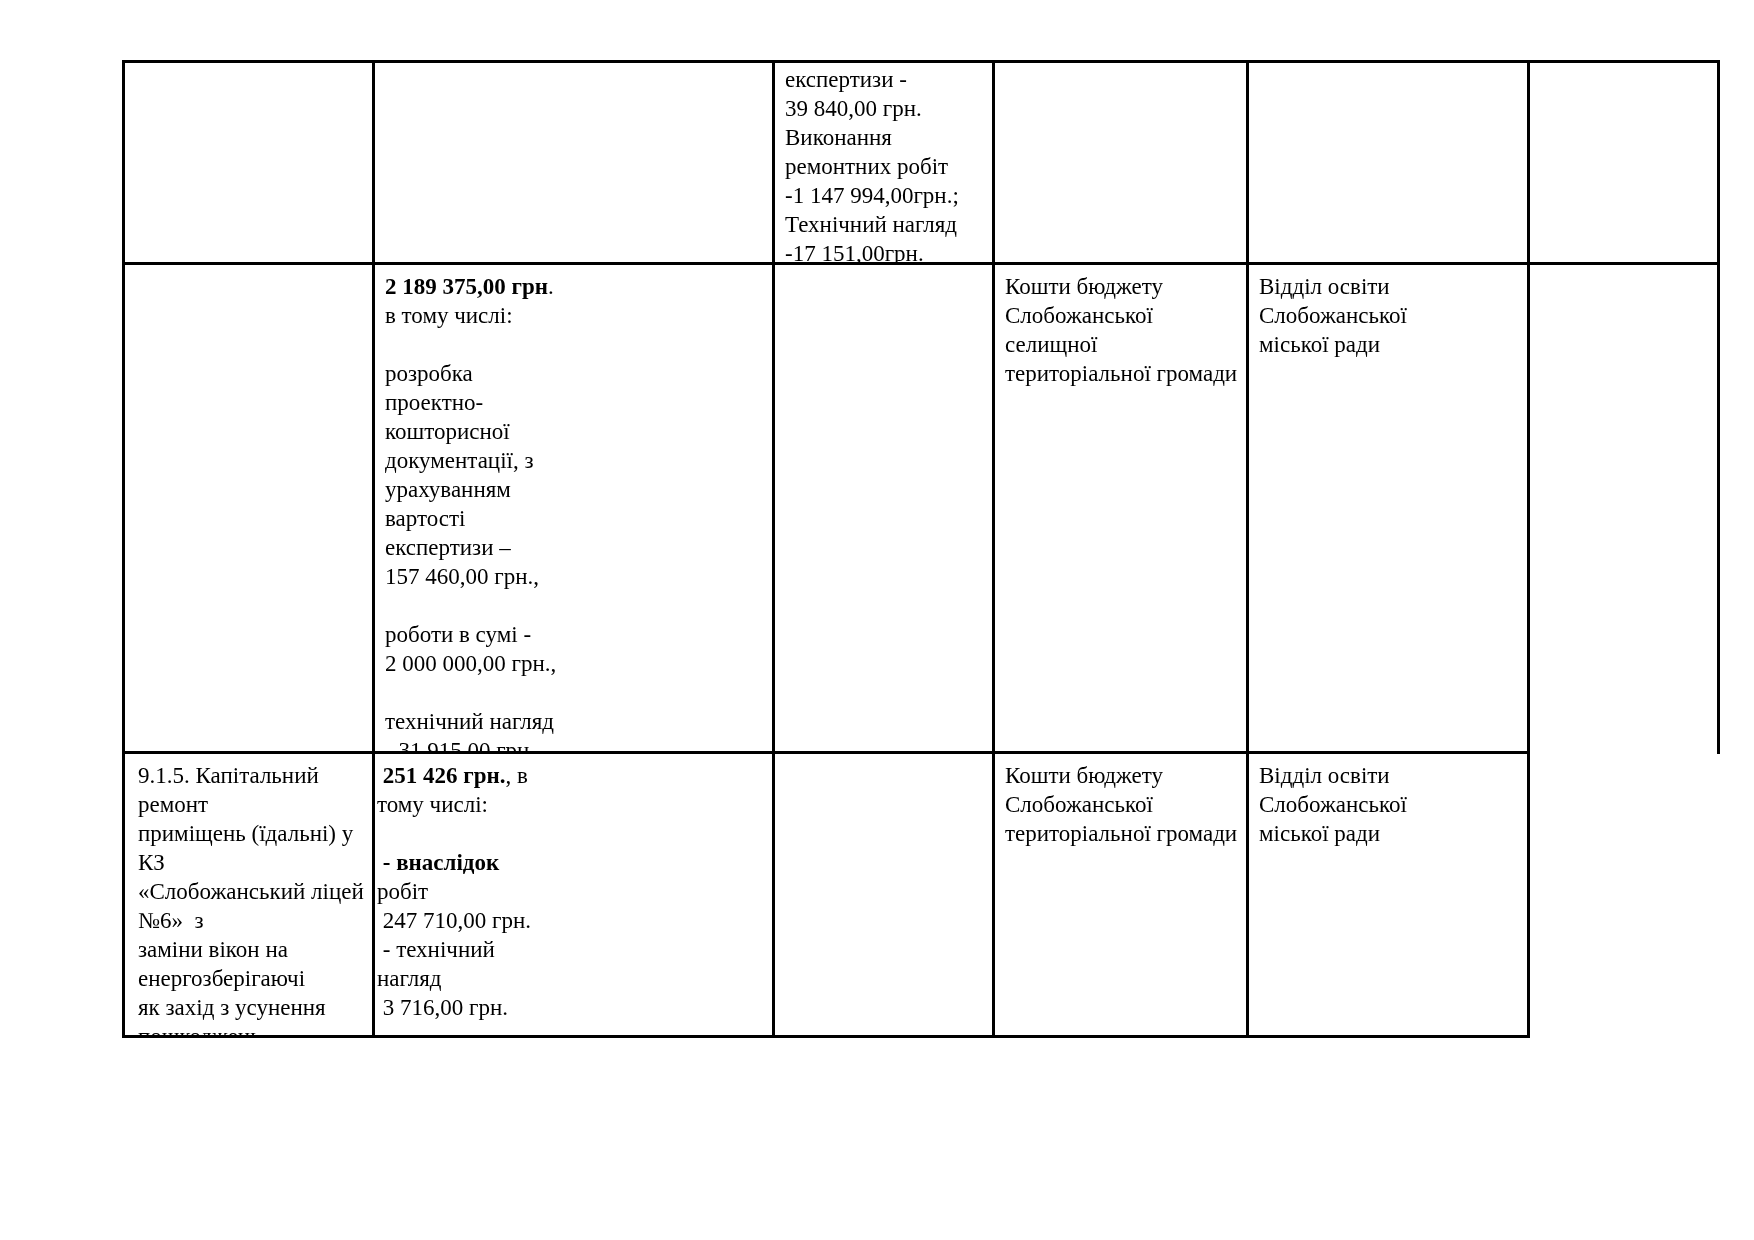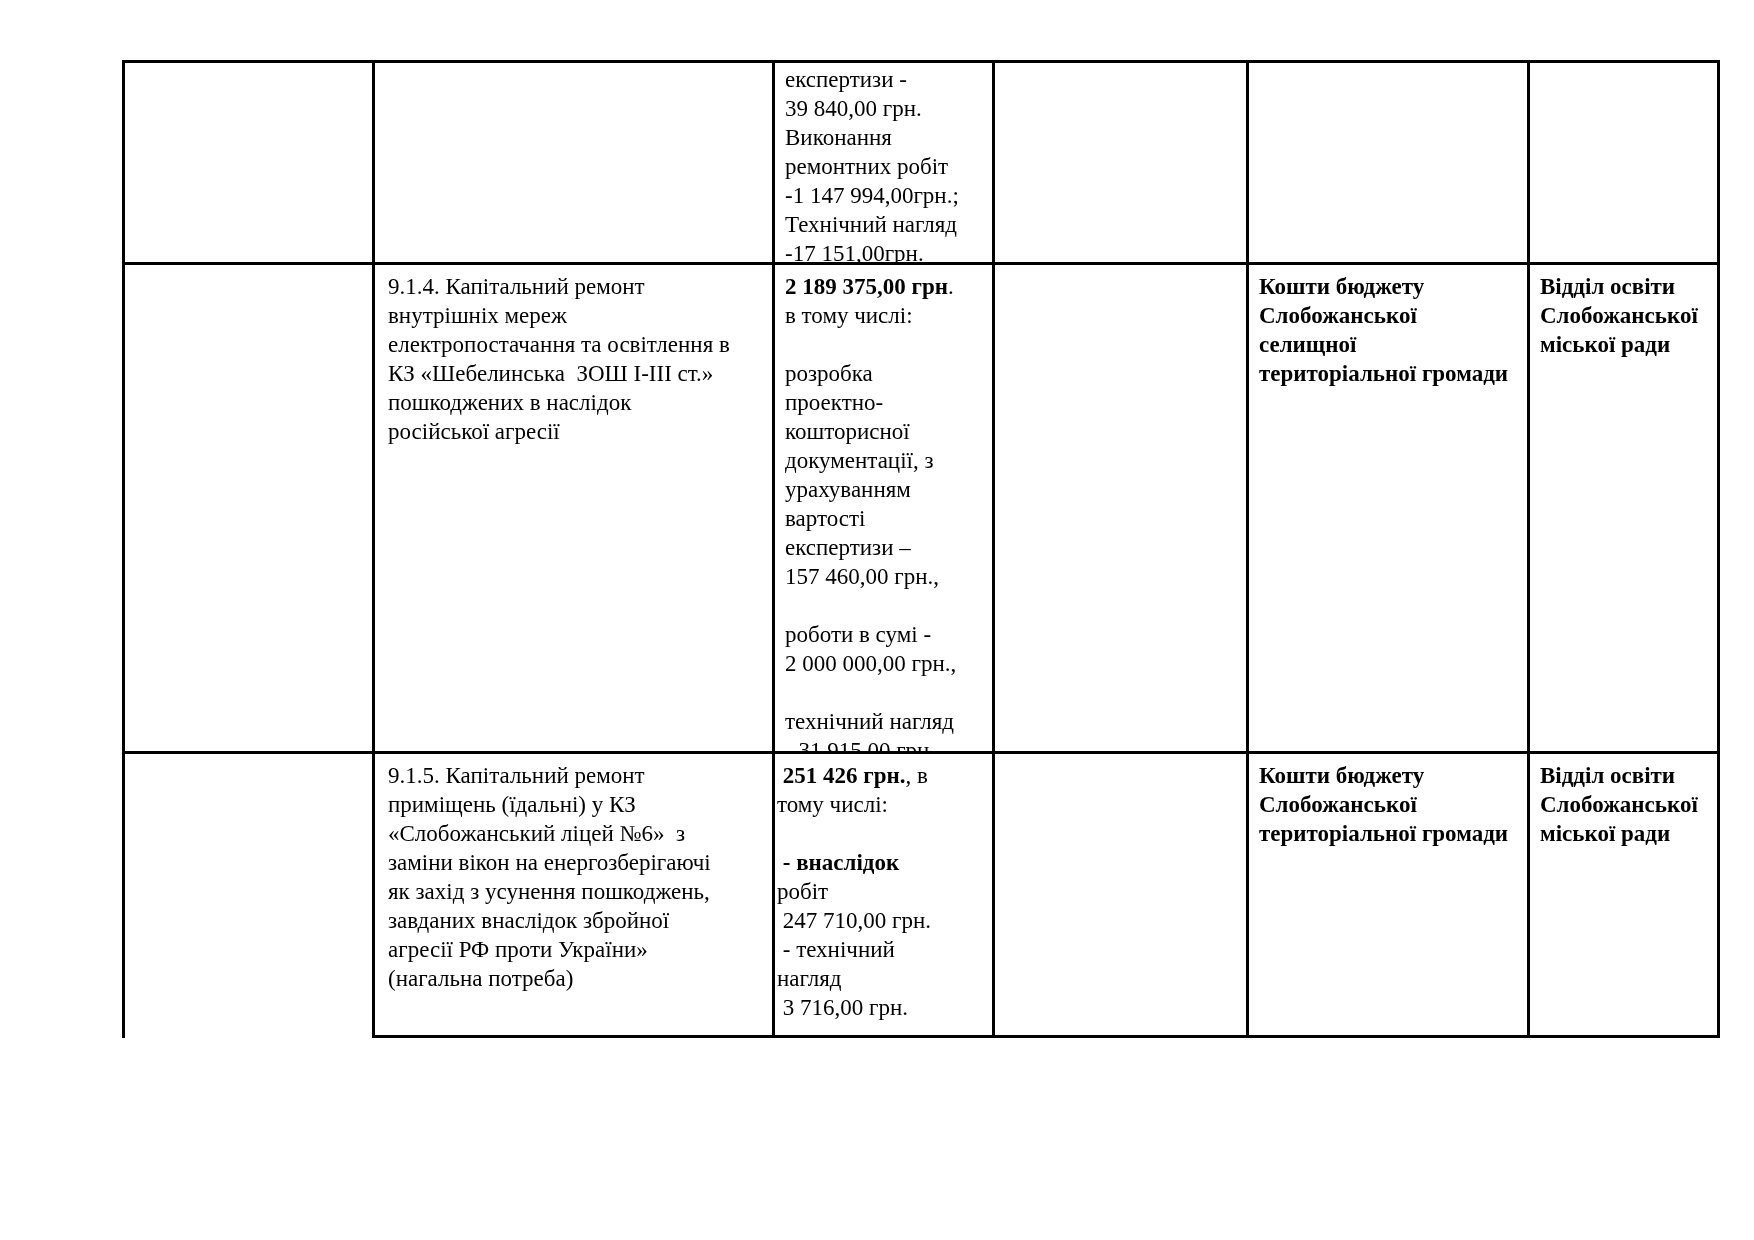--- a/index.html
+++ b/index.html
@@ -37,21 +37,21 @@
     line-height: 29px;
     white-space: pre-wrap;
     overflow: hidden;
     word-break: normal;
   }
   .cell.no-bottom { border-bottom: none; }
   .pad-desc   { padding: 7px 8px 0 13px; }
   .pad-amt    { padding: 7px 3px 6px 10px; }
   .pad-amt-t0 { padding: 2px 3px 0 10px; }
   .pad-amt-l0 { padding: 7px 13px 0 2px; }
-  .pad-src    { padding: 7px 5px 16px 10px; font-weight: bold; }
+  .pad-src    { padding: 7px 5px 16px 10px; }
   .b { font-weight: bold; }
 </style>
 </head>
 <body>
 
 <div class="page">
   <div class="doc-table">
 
     <div class="cell"></div>
     <div class="cell pad-desc"></div>
@@ -60,26 +60,20 @@
 Виконання
 ремонтних робіт
 -1 147 994,00грн.;
 Технічний нагляд
 -17 151,00грн.</span></div>
     <div class="cell"></div>
     <div class="cell pad-src"></div>
     <div class="cell pad-src"></div>
 
     <div class="cell"></div>
-    <div class="cell pad-desc"><span>9.1.4. Капітальний ремонт
-внутрішніх мереж
-електропостачання та освітлення в
-КЗ «Шебелинська  ЗОШ І-ІІІ ст.»
-пошкоджених в наслідок
-російської агресії</span></div>
     <div class="cell pad-amt"><span class="b">2 189 375,00 грн</span><span>.
 в тому числі:
 
 розробка
 проектно-
 кошторисної
 документації, з
 урахуванням
 вартості
 експертизи –

